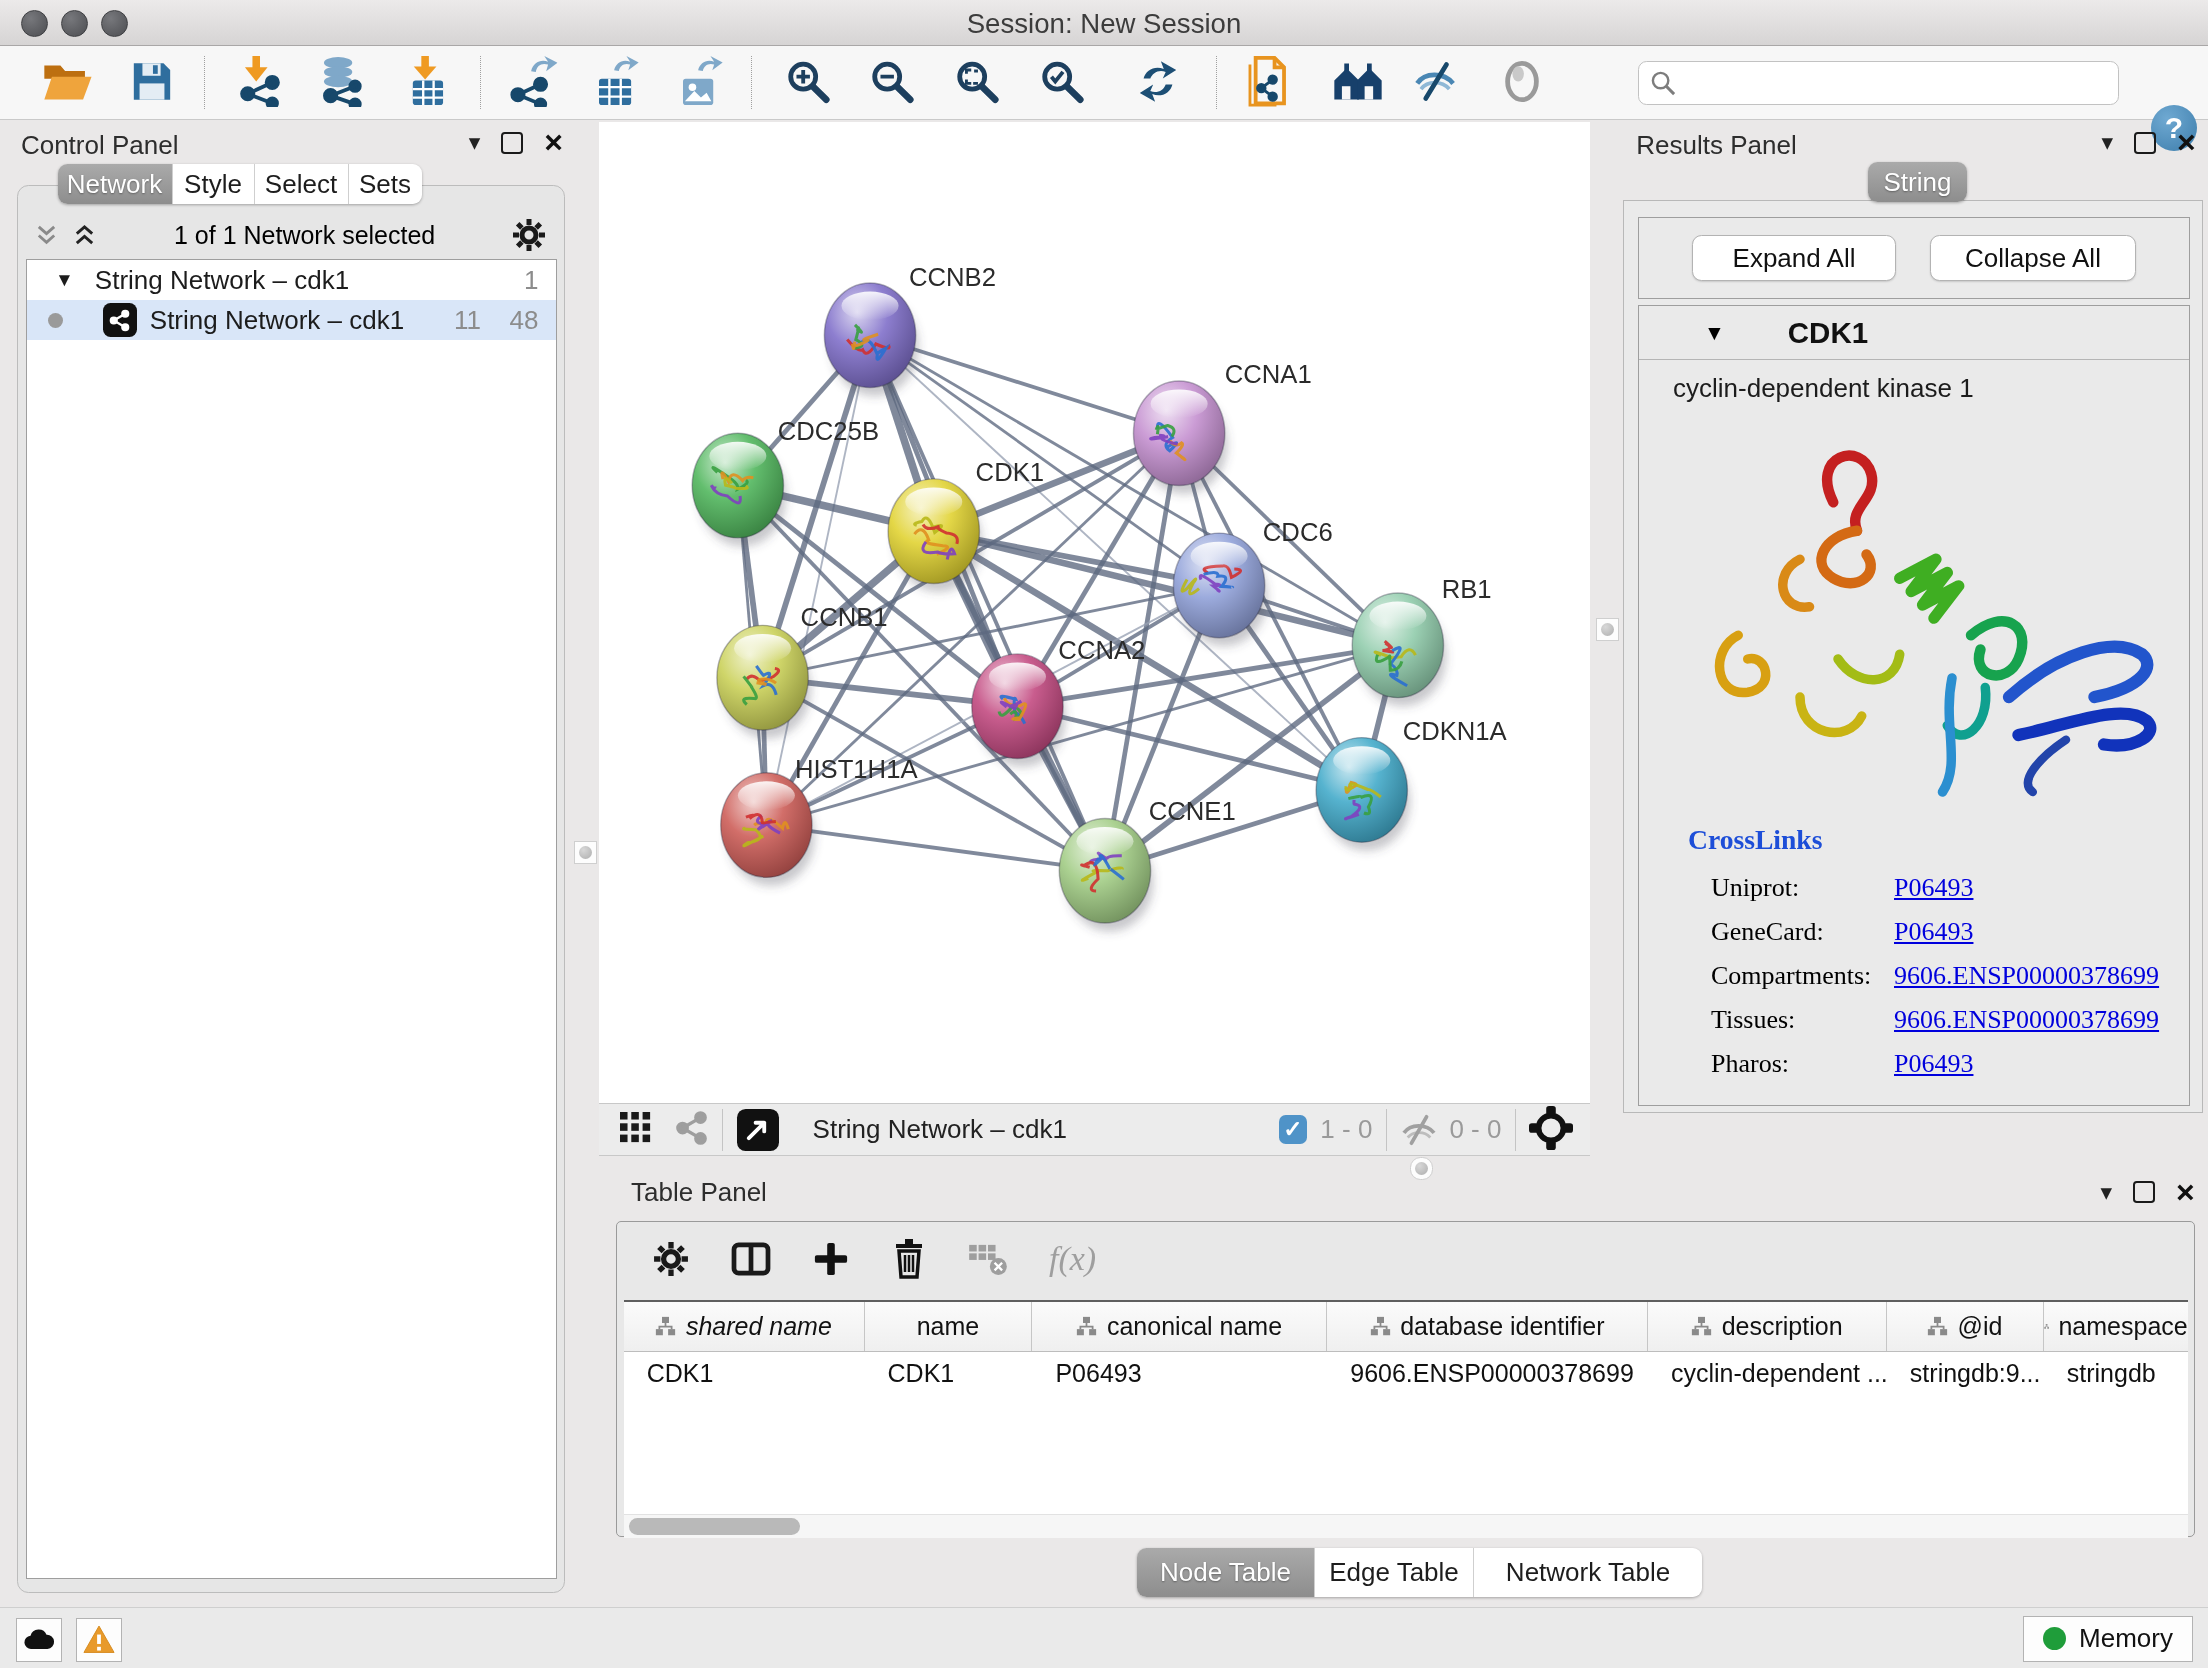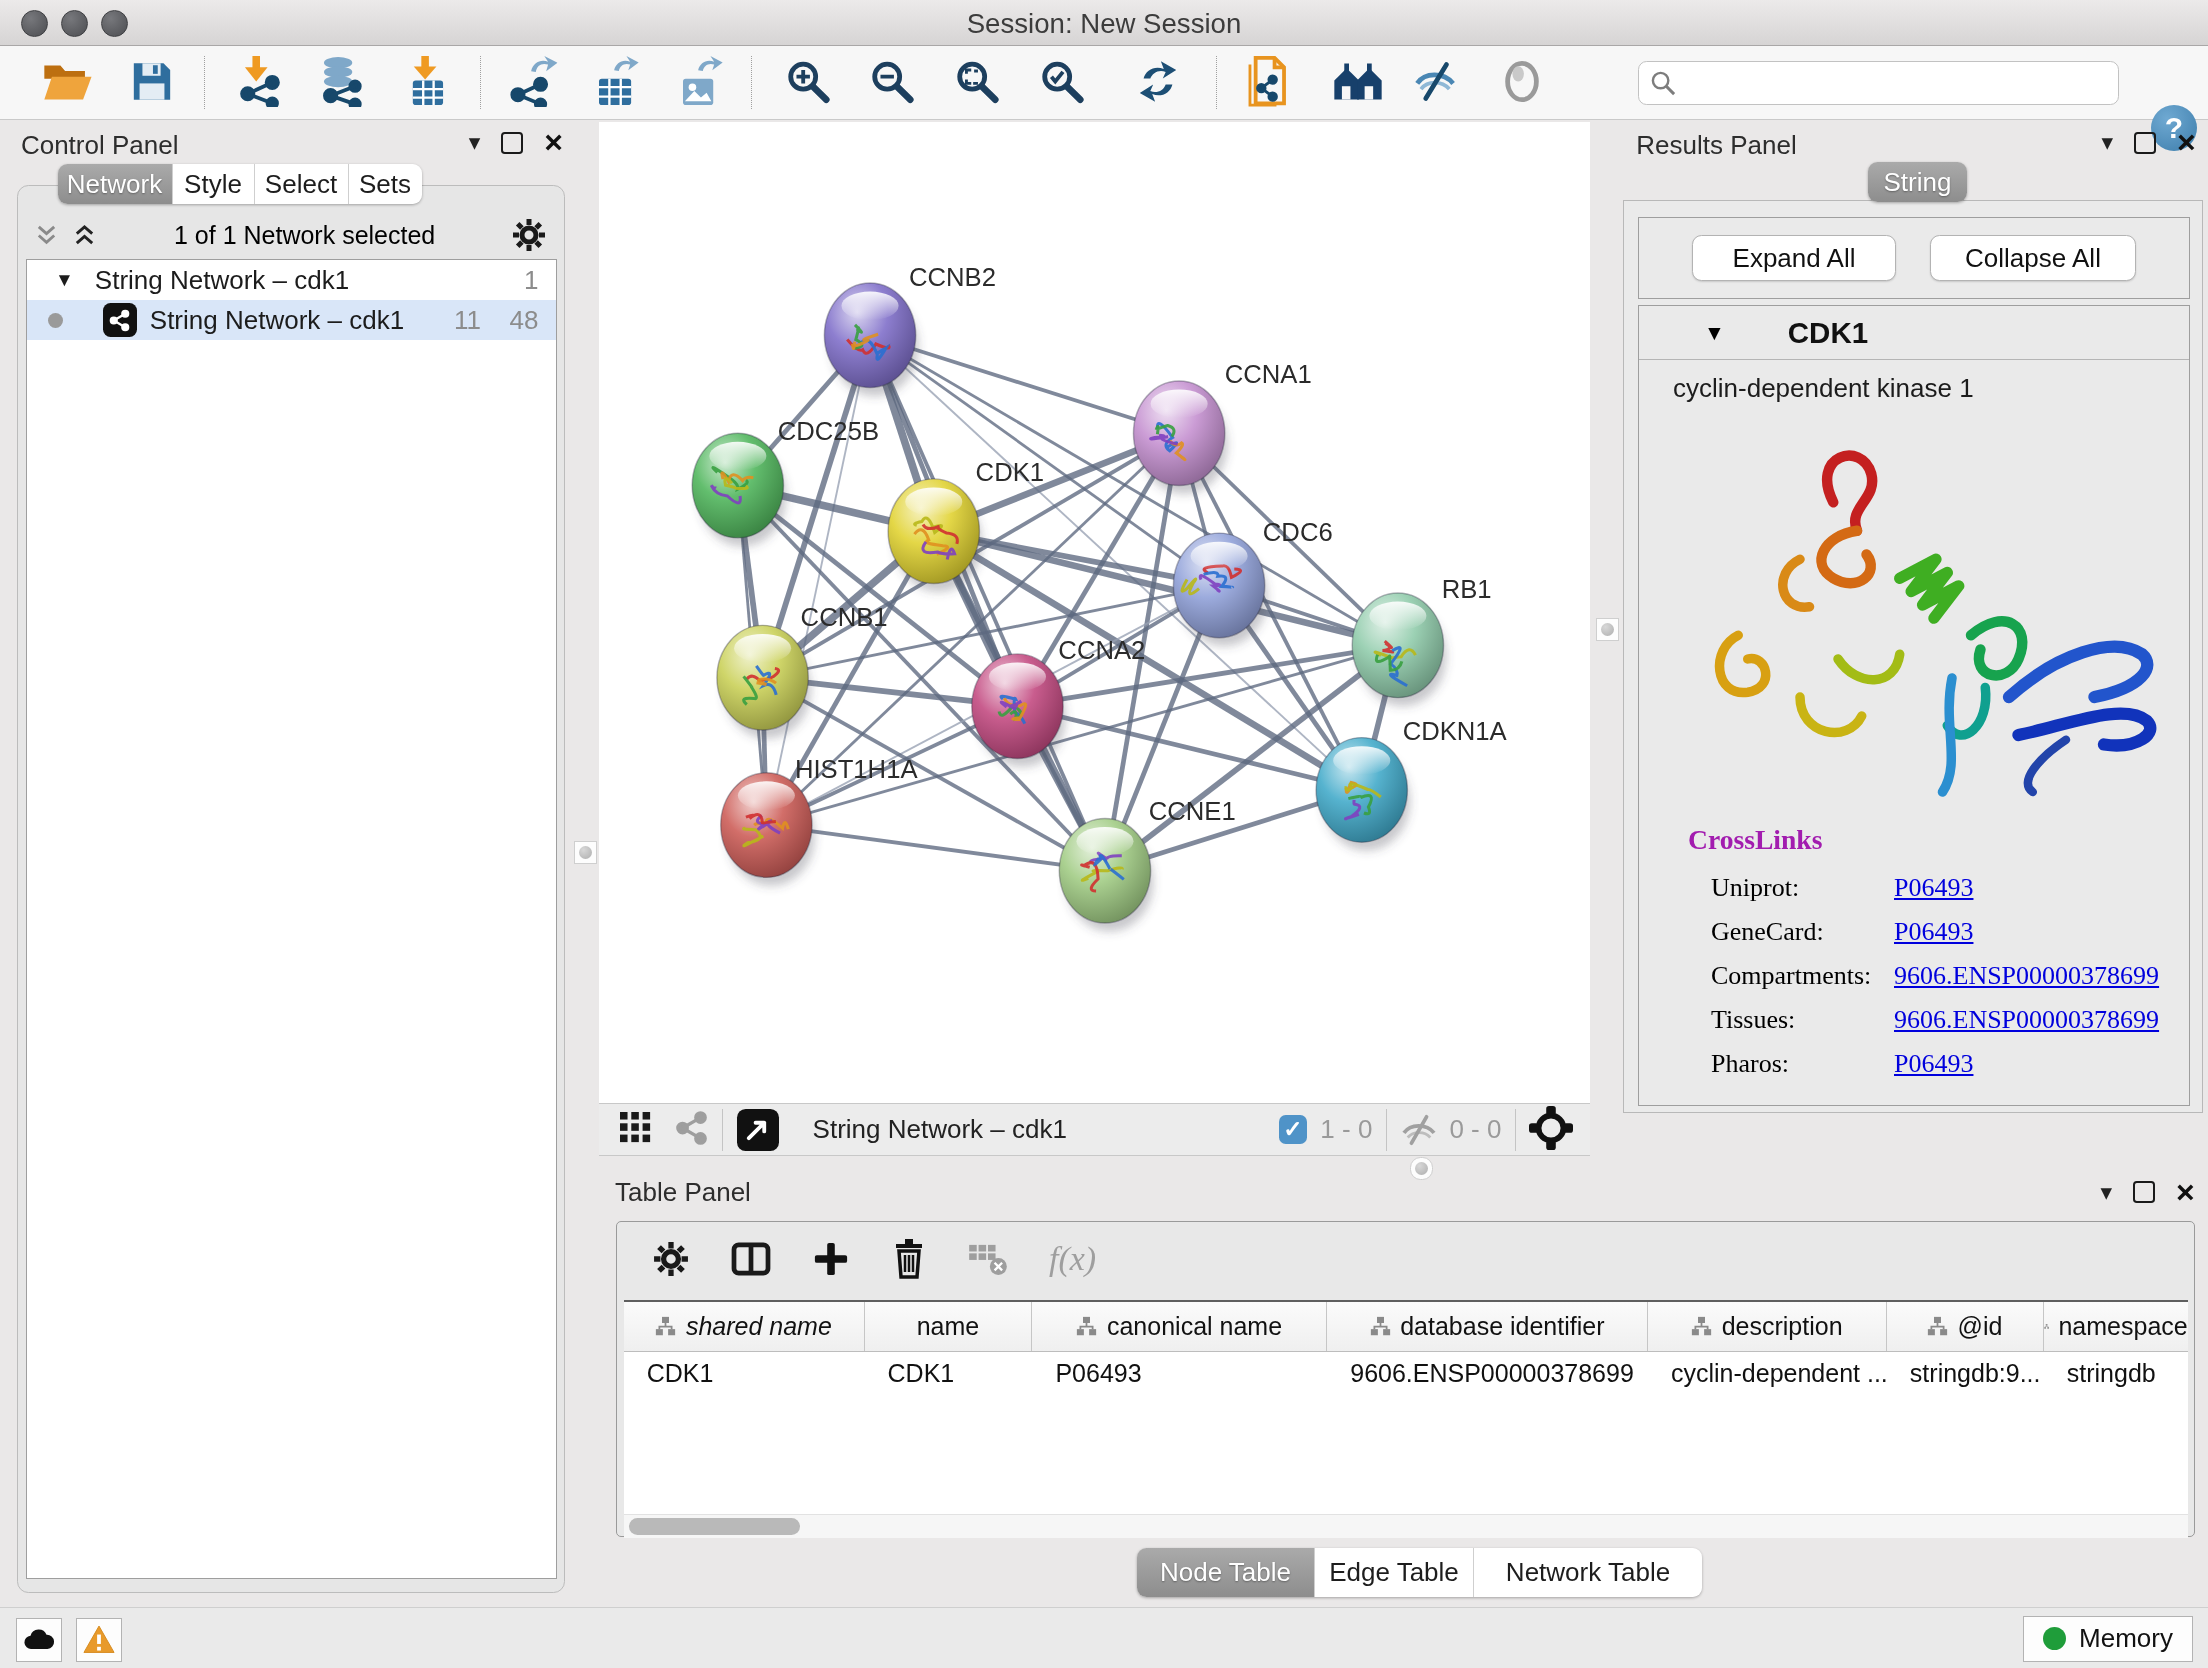--- a/index.html
+++ b/index.html
@@ -654,33 +654,33 @@
         <path d="M190 260 C210 290 250 290 255 255" stroke="#a3bc16" stroke-width="10"></path>
         <path d="M255 175 l38 -20 l-26 34 l38 -20 l-26 34 l38 -20 l-26 34" stroke="#3fae22" stroke-width="12" stroke-linejoin="round"></path>
         <path d="M330 235 C365 205 395 225 380 260 C368 288 330 280 340 250" stroke="#17a34e" stroke-width="11"></path>
         <path d="M345 290 C350 330 320 355 305 330" stroke="#10a08f" stroke-width="10"></path>
         <path d="M310 280 C300 330 320 370 300 400" stroke="#2b8fd0" stroke-width="10"></path>
         <path d="M370 300 C420 255 480 235 510 255 C525 268 510 290 460 300" stroke="#2255cc" stroke-width="13"></path>
         <path d="M380 340 C430 330 490 305 515 325 C528 338 505 355 470 350" stroke="#1133bb" stroke-width="13"></path>
         <path d="M430 345 C400 365 380 390 395 400" stroke="#2244aa" stroke-width="9"></path>
       </g>
     </svg>
-    <div class="serif" style="font-size:27.6px;font-weight:bold;color:#a21caf;margin:13.3px 0 0 49px;">CrossLinks</div>
+    <div class="serif" style="font-size:27.6px;font-weight:bold;color:#1d4ed8;margin:13.3px 0 0 49px;">CrossLinks</div>
     <div class="serif" style="font-size:26px;margin:9.5px 0 0 72px;line-height:44px;">
       <div><span style="display:inline-block;width:183px;">Uniprot:</span><span class="xlink">P06493</span></div>
       <div><span style="display:inline-block;width:183px;">GeneCard:</span><span class="xlink">P06493</span></div>
       <div><span style="display:inline-block;width:183px;">Compartments:</span><span class="xlink">9606.ENSP00000378699</span></div>
       <div><span style="display:inline-block;width:183px;">Tissues:</span><span class="xlink">9606.ENSP00000378699</span></div>
       <div><span style="display:inline-block;width:183px;">Pharos:</span><span class="xlink">P06493</span></div>
     </div>
   </div>
 </div>
 
 <div class="abs" style="left:599px;top:1166px;width:1609px;height:438px;">
-  <div class="abs panel-title nowrap" style="left:16px;top:11.4px;">Table Panel</div>
+  <div class="abs panel-title nowrap" style="left:32px;top:11.4px;">Table Panel</div>
   <div class="abs ph-icons" style="right:13.3px;top:15px;">
     <span class="ph-tri">▾</span>
     <span class="ph-float"></span>
     <span class="ph-close">×</span>
   </div>
   <div class="abs tp-box" style="left:17px;top:55px;width:1577px;height:314px;">
     <div style="height:74px;display:flex;align-items:center;gap:42px;padding-left:36px;">
       <svg width="36" height="36" viewBox="0 0 34 34">
           <circle cx="17" cy="17" r="7" fill="none" stroke="#1a1a1a" stroke-width="5"></circle>
           <g stroke="#1a1a1a" stroke-width="5">

